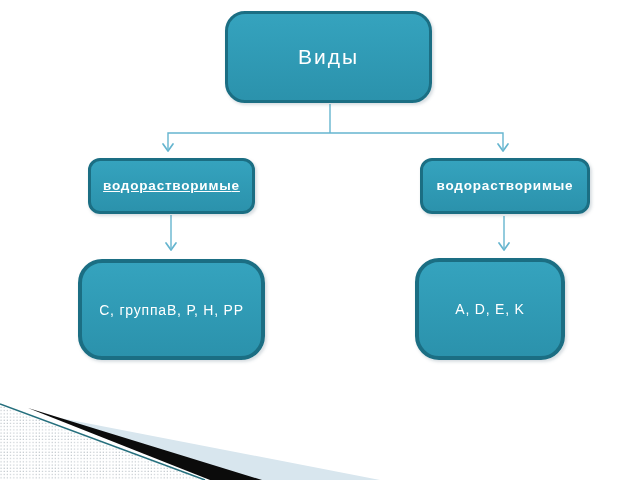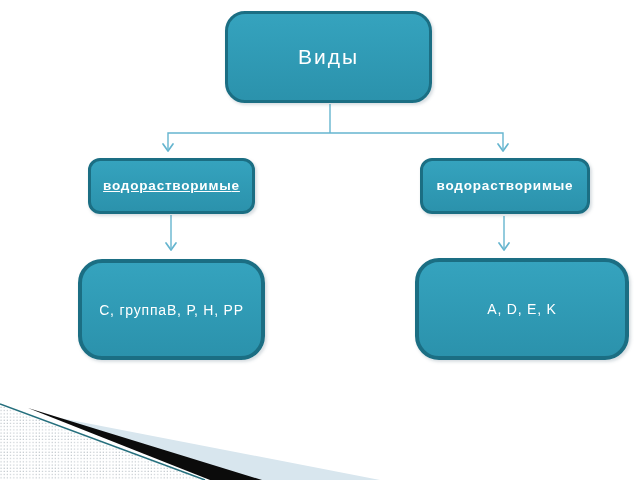--- a/index.html
+++ b/index.html
@@ -53,21 +53,21 @@
     font-size: 13.5px; line-height: 16px; letter-spacing: 0.8px; font-weight: 700;
   }
   .node-l2-left  { left: 88px;  width: 167px; text-decoration: underline; }
   .node-l2-right { left: 420px; width: 170px; }
   .node-l3 {
     border-radius: 24px;
     border-width: 4px;
     font-size: 14px; letter-spacing: 0.8px; font-weight: 400;
   }
   .node-l3-left  { left: 78px;  top: 259px; width: 187px; height: 101px; }
-  .node-l3-right { left: 415px; top: 258px; width: 214px; height: 102px; }
+  .node-l3-right { left: 415px; top: 258px; width: 150px; height: 102px; }
   .band-blue  { fill: var(--band-blue, #d8e6ee); }
   .band-black { fill: var(--band-black, #0b0b0b); }
   .edge-teal  { fill: none; stroke: var(--edge-teal, #256f7d); stroke-width: 1.6; }
   .dot        { fill: var(--dot-gray, #b2bac0); }
 </style>
 </head>
 <body>
 
 <div class="slide">
 

